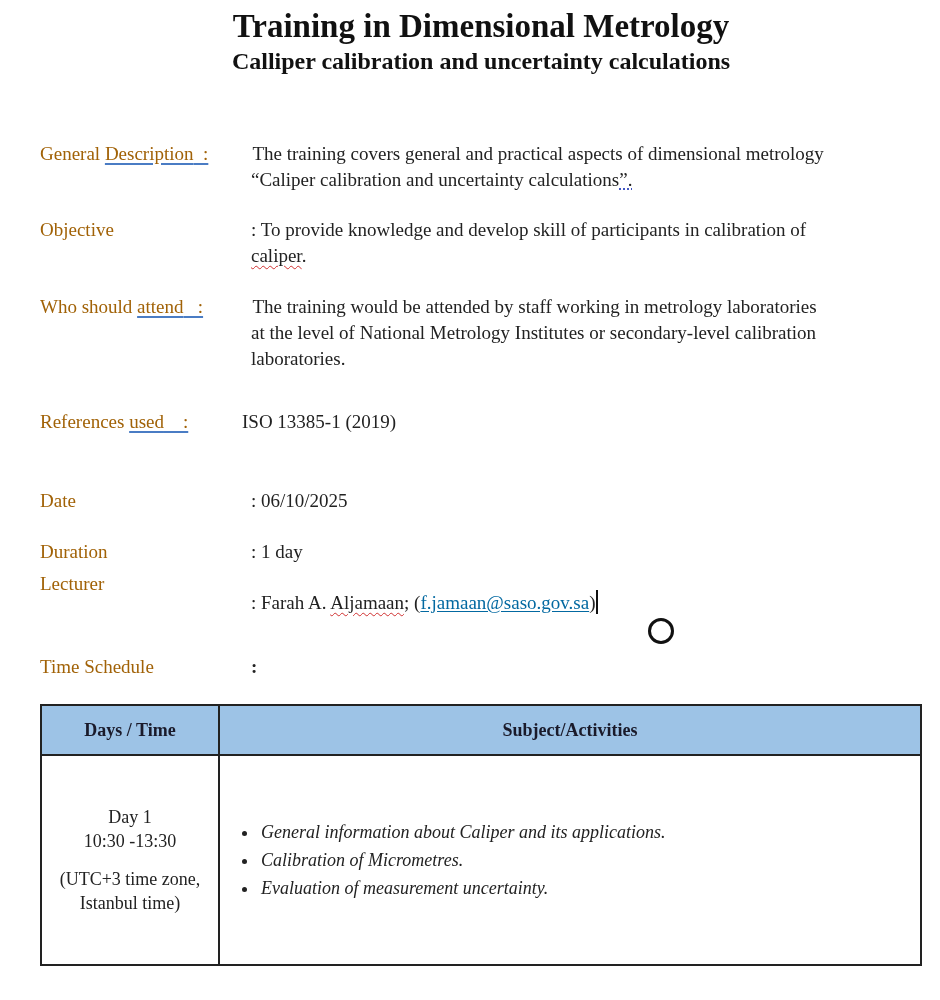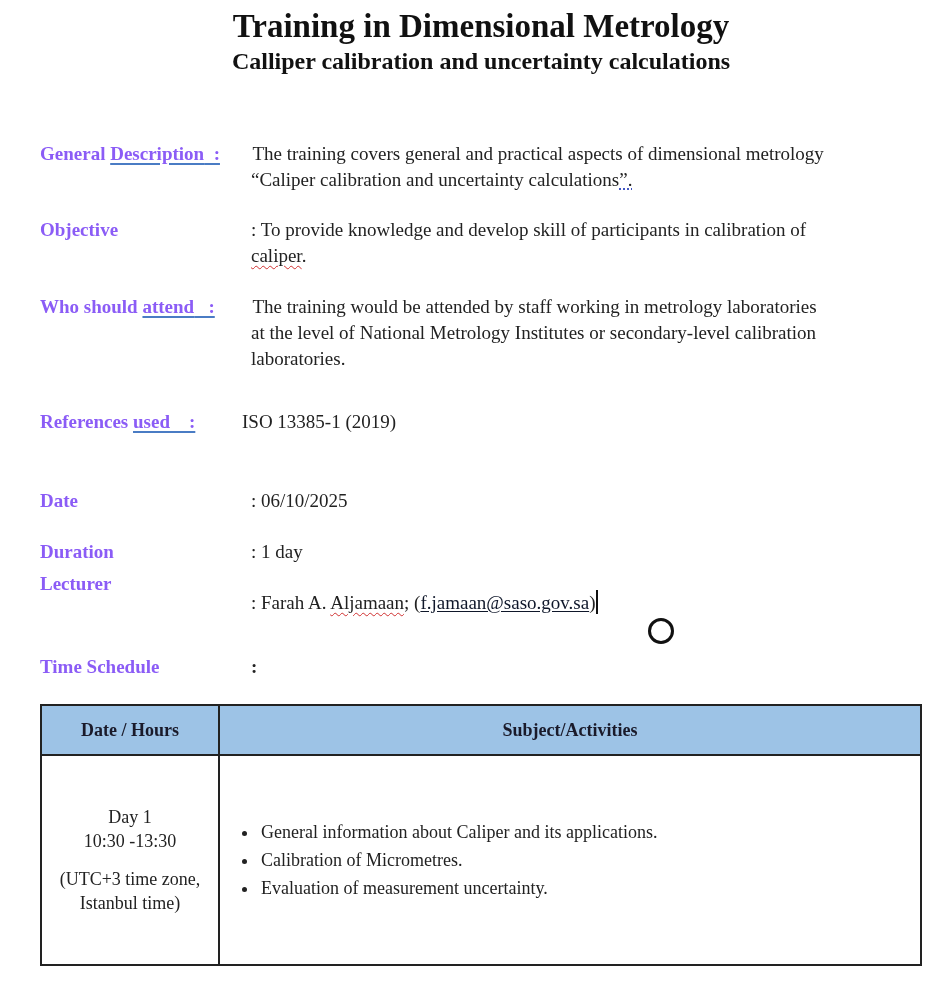--- a/index.html
+++ b/index.html
@@ -9,48 +9,48 @@
   }
   .title {
     position: absolute; left: 0; width: 962px; top: 6px; text-align: center;
     font-weight: bold; font-size: 33px; line-height: 40px; color: #111;
   }
   .subtitle {
     position: absolute; left: 0; width: 962px; top: 45px; text-align: center;
     font-weight: bold; font-size: 24px; line-height: 32px; color: #111;
   }
   .field-label {
-    position: absolute; left: 40px; font-weight: bold; font-size: 19px; line-height: 26px; color: #8b5cf6;
+    position: absolute; left: 40px; font-weight: normal; font-size: 19px; line-height: 26px; color: #a16207;
   }
   .field-value {
     position: absolute; font-size: 19px; line-height: 26px; color: #222;
   }
   .ul-blue { text-decoration: underline; text-decoration-color: #4a7cc4; text-decoration-thickness: 2px; text-underline-offset: 3px; }
   .ul-red { text-decoration: underline wavy #d03030; text-underline-offset: 3px; text-decoration-thickness: 1px; }
   .dots-blue { text-decoration: underline dotted #3a4fc0; text-underline-offset: 3px; }
-  .email-link { color: #0f172a; text-decoration: underline; text-underline-offset: 2px; }
+  .email-link { color: #0369a1; text-decoration: underline; text-underline-offset: 2px; }
   .text-cursor {
     display: inline-block; width: 2px; height: 24px; background: #111; vertical-align: -5px; margin-left: 1px;
   }
   .ring-cursor {
     position: absolute; left: 648px; top: 618px; width: 20px; height: 20px;
     border: 3px solid #111; border-radius: 50%;
   }
   table.schedule {
     position: absolute; left: 40px; top: 704px; width: 882px; border-collapse: collapse;
   }
   table.schedule th {
     background: #9dc3e6; font-weight: bold; font-size: 18px; height: 46px; color: #1a1a2a;
     border: 2px solid #222; text-align: center;
   }
   table.schedule td { border: 2px solid #222; vertical-align: middle; font-size: 18px; color: #222; }
   td.day-cell { width: 174px; text-align: center; line-height: 24px; height: 206px; margin-top: 32px; }
   td.day-cell .gap { height: 14px; }
   td.activity-cell ul { margin: 0; padding-left: 38px; list-style: disc; }
-  td.activity-cell li { font-size: 18px; line-height: 28px; padding-left: 2px; }
+  td.activity-cell li { font-size: 18px; line-height: 28px; padding-left: 2px; font-style: italic; }
 </style>
 </head>
 <body>
 
 <div class="title">Training in Dimensional Metrology</div>
 <div class="subtitle">Calliper calibration and uncertainty calculations</div>
 
 <div class="field-label" style="top:141px;">
   <span>General </span><span class="ul-blue"><span>Description</span><span style="white-space:pre">  :</span></span>
 </div>
@@ -86,21 +86,21 @@
 <div class="field-label" style="top:571px;">Lecturer</div>
 <div class="field-value" style="left:251px; top:590px; white-space:pre;"><span>: Farah A. </span><span class="ul-red">Aljamaan</span><span>; (</span><a class="email-link">f.jamaan@saso.gov.sa</a><span>)</span><span class="text-cursor"></span></div>
 <div class="ring-cursor"></div>
 
 <div class="field-label" style="top:654px;text-align:right;">Time Schedule</div>
 <div class="field-value" style="left:251px; top:654px; font-weight:bold;">:</div>
 
 <table class="schedule">
   <thead>
     <tr>
-      <th style="width:174px;">Date / Hours</th>
+      <th style="width:174px;">Days / Time</th>
       <th>Subject/Activities</th>
     </tr>
   </thead>
   <tbody>
     <tr>
       <td class="day-cell">
         <div>Day 1</div>
         <div>10:30 -13:30</div>
         <div class="gap"></div>
         <div>(UTC+3 time zone,</div>

